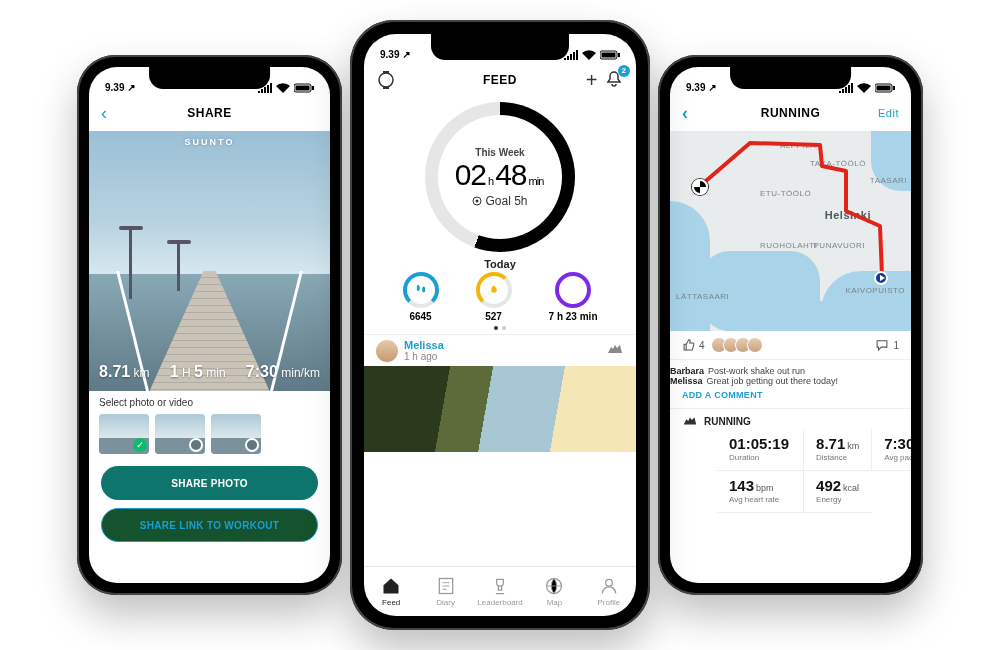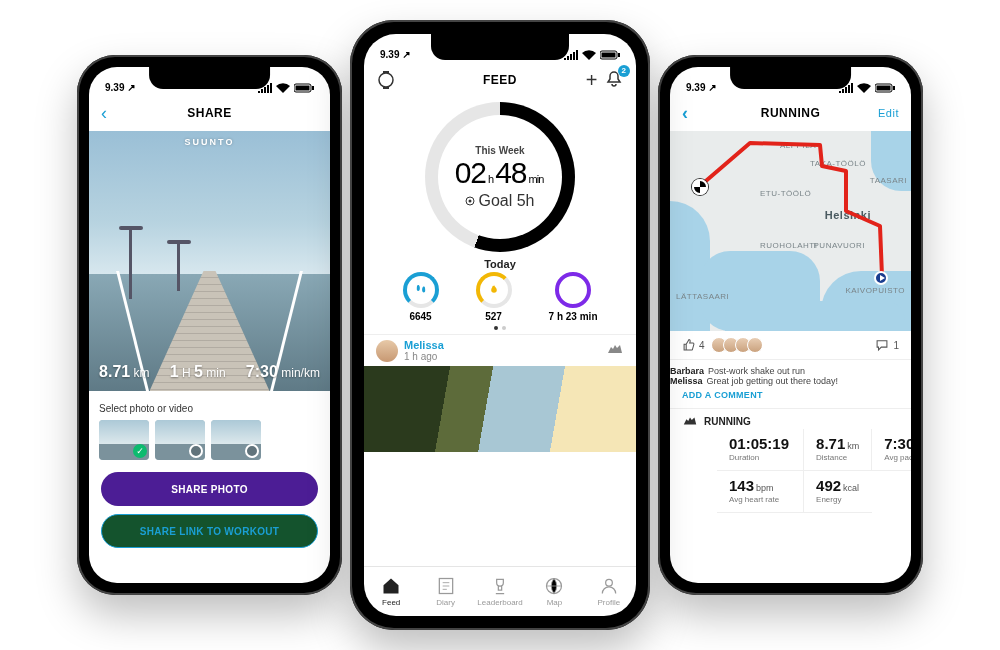--- a/index.html
+++ b/index.html
@@ -24,37 +24,37 @@
   .pier { position: absolute; bottom: 0; left: 50%; transform: translateX(-50%); width: 120px; height: 120px; background: #c9c3b8; clip-path: polygon(45% 0, 55% 0, 100% 100%, 0 100%); }
   .pier::after { content:""; position:absolute; inset:0; background: repeating-linear-gradient(transparent 0 6px, rgba(0,0,0,.12) 6px 7px); }
   .rail-l, .rail-r { position:absolute; bottom:0; width:3px; height:120px; background:#fff; }
   .rail-l { left: calc(50% - 64px); transform: skewX(14deg); transform-origin: bottom; }
   .rail-r { left: calc(50% + 60px); transform: skewX(-14deg); transform-origin: bottom; }
   .lamp { position:absolute; width:3px; background:#556; }
   .lamp::before { content:""; position:absolute; top:-3px; left:-10px; width:24px; height:4px; background:#556; border-radius:2px; }
   .brand { position:absolute; top:6px; left:50%; transform:translateX(-50%); color:#fff; font-size:9px; letter-spacing:2px; font-weight:700; text-shadow:0 0 3px rgba(0,0,0,.3); }
   .metrics { position:absolute; left:0; right:0; bottom:10px; display:flex; justify-content:space-around; color:#fff; font-size:12px; font-weight:300; text-shadow:0 1px 2px rgba(0,0,0,.4); }
   .metrics b { font-size:16px; font-weight:700; }
-  .sel-label { font-size:10px; padding:12px 10px 2px; color:#333; }
+  .sel-label { font-size:10px; padding:6px 10px 2px; color:#333; }
   .thumbs { display:flex; gap:6px; padding:4px 10px; }
   .thumb { width:50px; height:40px; border-radius:4px; background:#a8c0ca; position:relative; overflow:hidden; }
   .thumb .t-sky{position:absolute;inset:0;background:linear-gradient(#acc9d7,#dce8ec 60%,#7b929c 60%);}
   .check{position:absolute;right:2px;bottom:2px;width:14px;height:14px;border-radius:50%;background:#0dbb6f;color:#fff;font-size:9px;display:flex;align-items:center;justify-content:center;}
   .ring{position:absolute;right:2px;bottom:2px;width:14px;height:14px;border-radius:50%;border:2px solid #fff;background:rgba(0,0,0,.2);}
   .btn { margin:8px 12px 0; height:34px; border-radius:18px; display:flex; align-items:center; justify-content:center; font-size:10px; font-weight:800; letter-spacing:.3px; }
-  .btn.primary { background:#4c1d95; color:#fff; }
+  .btn.primary { background:#0f766e; color:#fff; }
   .btn.outline { background:#14532d; color:#1a9fd4; border:1.5px solid #1a9fd4; }
   
   .ring-wrap { display:flex; flex-direction:column; align-items:center; padding:4px 0 0; }
   .bigring { width:150px; height:150px; border-radius:50%; background: conic-gradient(#000 0 200deg, #e6e6e6 200deg 360deg); display:flex; align-items:center; justify-content:center; }
   .bigring .inner { width:124px; height:124px; border-radius:50%; background:#fff; display:flex; flex-direction:column; align-items:center; justify-content:center; }
   .inner .lbl { font-size:10px; color:#444; font-weight:700; }
   .inner .val { font-size:30px; font-weight:300; letter-spacing:-1px; }
   .inner .val .u { font-size:11px; font-weight:400; margin:0 2px; }
-  .goal { font-size:16px; color:#333; margin-top:2px; display:flex; align-items:center; gap:3px; }
+  .goal { font-size:12px; color:#333; margin-top:2px; display:flex; align-items:center; gap:3px; }
   .today-h { font-size:11px; font-weight:800; text-align:center; margin-top:6px; color:#222; }
   .mini3 { display:flex; justify-content:space-around; padding:2px 20px 2px; }
   .mini { display:flex; flex-direction:column; align-items:center; }
   .mr { width:36px; height:36px; border-radius:50%; border:4px solid; display:flex; align-items:center; justify-content:center; }
   .mr svg { width:14px; height:14px; }
   .mini .mv { font-size:10px; font-weight:800; margin-top:3px; }
   .dots { display:flex; gap:4px; justify-content:center; margin:2px 0 4px; }
   .dot{width:4px;height:4px;border-radius:50%;background:#ccc;} .dot.on{background:#333;}
   .post-h{display:flex;align-items:center;gap:6px;padding:4px 12px;border-top:1px solid #eee;}
   .avatar{width:22px;height:22px;border-radius:50%;background:linear-gradient(#e7c9a8,#c79872);}

